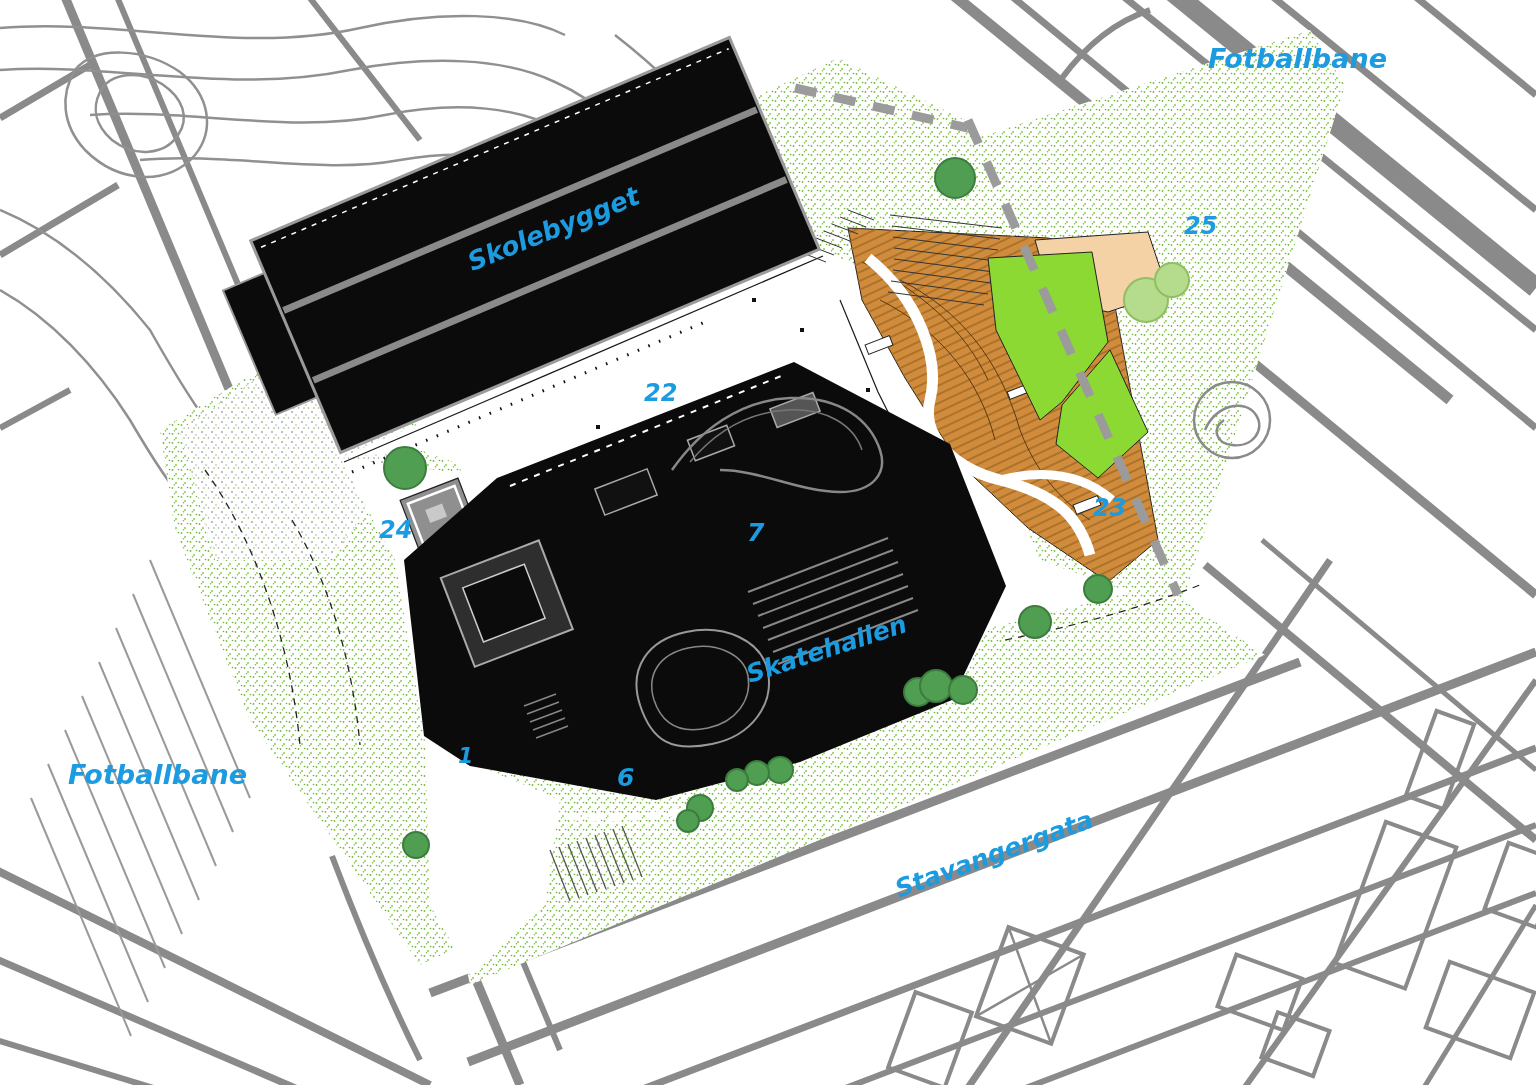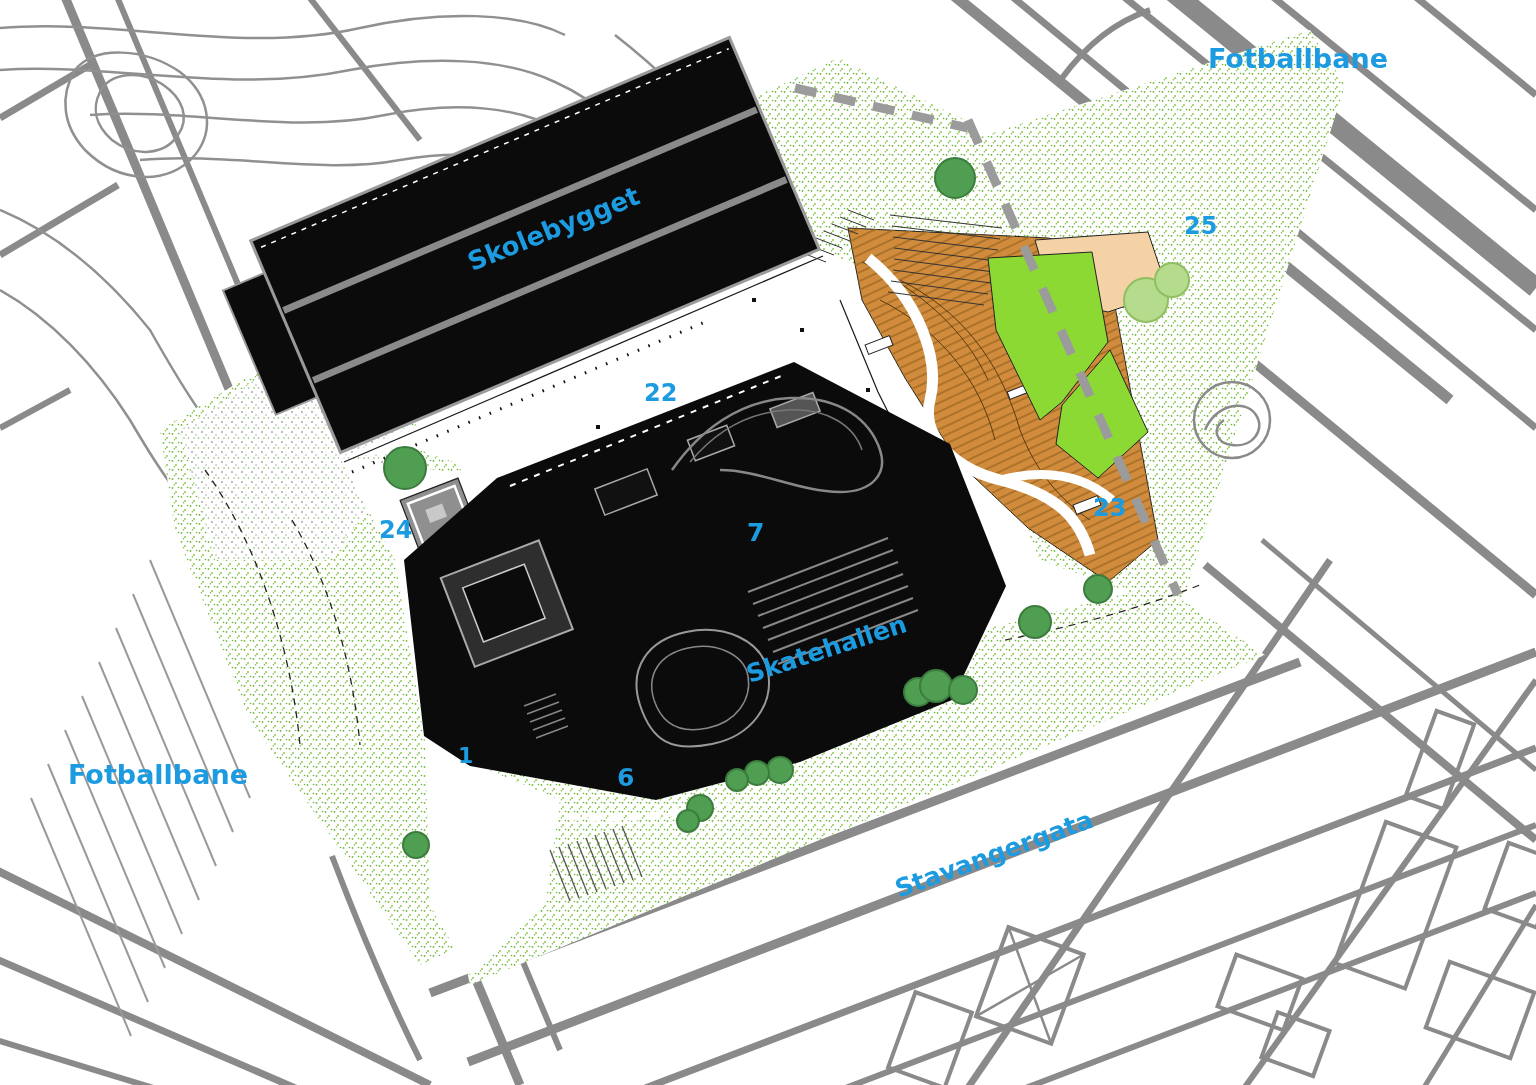--- a/index.html
+++ b/index.html
@@ -1,16 +1,16 @@
 <!DOCTYPE html>
 <html><head>
 <meta charset="utf-8">
 <style>
   html,body{margin:0;padding:0;background:#fff;}
-  #stage{width:1536px;height:1085px;position:relative;overflow:hidden;background:#fff;}
+  #stage{width:1536px;height:1085px;position:relative;overflow:hidden;background:#fff;font-style:italic;}
   svg{display:block;}
   text{font-family:"DejaVu Sans","Liberation Sans",sans-serif;font-weight:bold;}
   .lbl{fill:#1C9BE0;}
 </style>
 </head>
 <body>
 
 <div id="stage">
 <svg viewBox="0 0 1536 1085" width="1536" height="1085">
   <defs>

